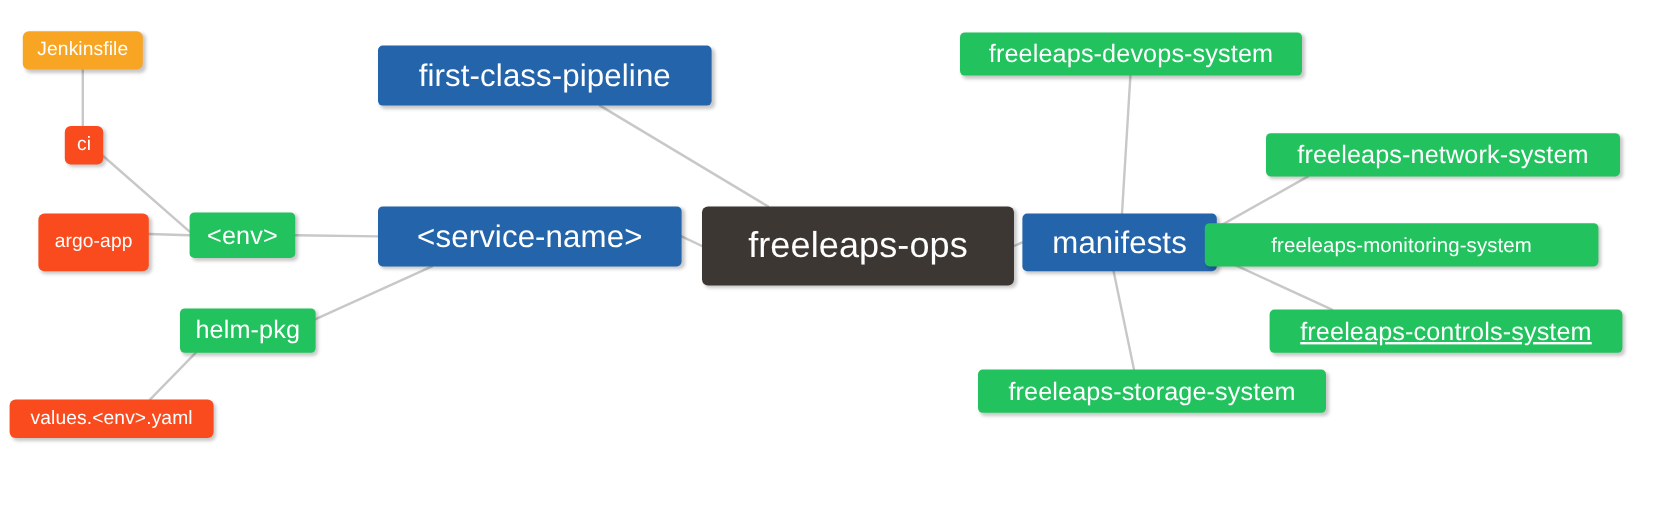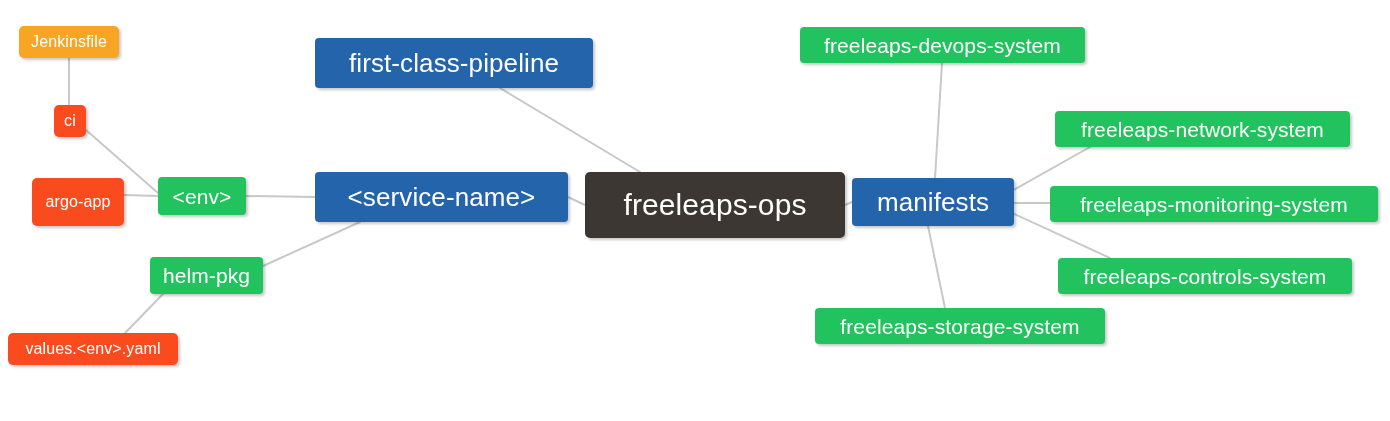--- a/index.html
+++ b/index.html
@@ -79,17 +79,17 @@
       <div class="node lvl1" style="left: 852px; top: 178px; width: 162px; height: 48px; background: rgb(35, 100, 171); font-size: 26px;">manifests</div>
       <div class="node lvl1" style="left: 315px; top: 38px; width: 278px; height: 50px; background: rgb(35, 100, 171); font-size: 26px;">first-class-pipeline</div>
       <div class="node lvl2" style="left: 158px; top: 177px; width: 88px; height: 38px; background: rgb(34, 195, 94); font-size: 21px;">&lt;env&gt;</div>
       <div class="node lvl2" style="left: 150px; top: 257px; width: 113px; height: 37px; background: rgb(34, 195, 94); font-size: 21px;">helm-pkg</div>
       <div class="node lvl3" style="left: 54px; top: 105px; width: 32px; height: 32px; background: rgb(250, 75, 30); font-size: 16px;">ci</div>
       <div class="node lvl3" style="left: 19px; top: 26px; width: 100px; height: 32px; background: rgb(249, 165, 36); font-size: 16px;">Jenkinsfile</div>
       <div class="node lvl3" style="left: 32px; top: 178px; width: 92px; height: 48px; background: rgb(250, 75, 30); font-size: 16px;">argo-app</div>
       <div class="node lvl3" style="left: 8px; top: 333px; width: 170px; height: 32px; background: rgb(250, 75, 30); font-size: 16px;">values.&lt;env&gt;.yaml</div>
       <div class="node lvl2" style="left: 800px; top: 27px; width: 285px; height: 36px; background: rgb(34, 195, 94); font-size: 21px;">freeleaps-devops-system</div>
       <div class="node lvl2" style="left: 1055px; top: 111px; width: 295px; height: 36px; background: rgb(34, 195, 94); font-size: 21px;">freeleaps-network-system</div>
-      <div class="node lvl2" style="left: 1050px; top: 186px; width: 328px; height: 36px; background: rgb(34, 195, 94); font-size: 21px;">freeleaps-monitoring-system</div>
-      <div class="node lvl2" style="left: 1058px; top: 258px; width: 294px; height: 36px; background: rgb(34, 195, 94); font-size: 21px;">freeleaps-controls-system</div>
+      <div class="node lvl2" style="left: 1004px; top: 186px; width: 328px; height: 36px; background: rgb(34, 195, 94); font-size: 17px;">freeleaps-monitoring-system</div>
+      <div class="node lvl2" style="left: 1058px; top: 258px; width: 294px; height: 36px; background: rgb(34, 195, 94); font-size: 21px; text-decoration: underline;">freeleaps-controls-system</div>
       <div class="node lvl2" style="left: 815px; top: 308px; width: 290px; height: 36px; background: rgb(34, 195, 94); font-size: 21px; text-align: center;">freeleaps-storage-system</div>
     </div>
 </div>
 
 </body></html>

